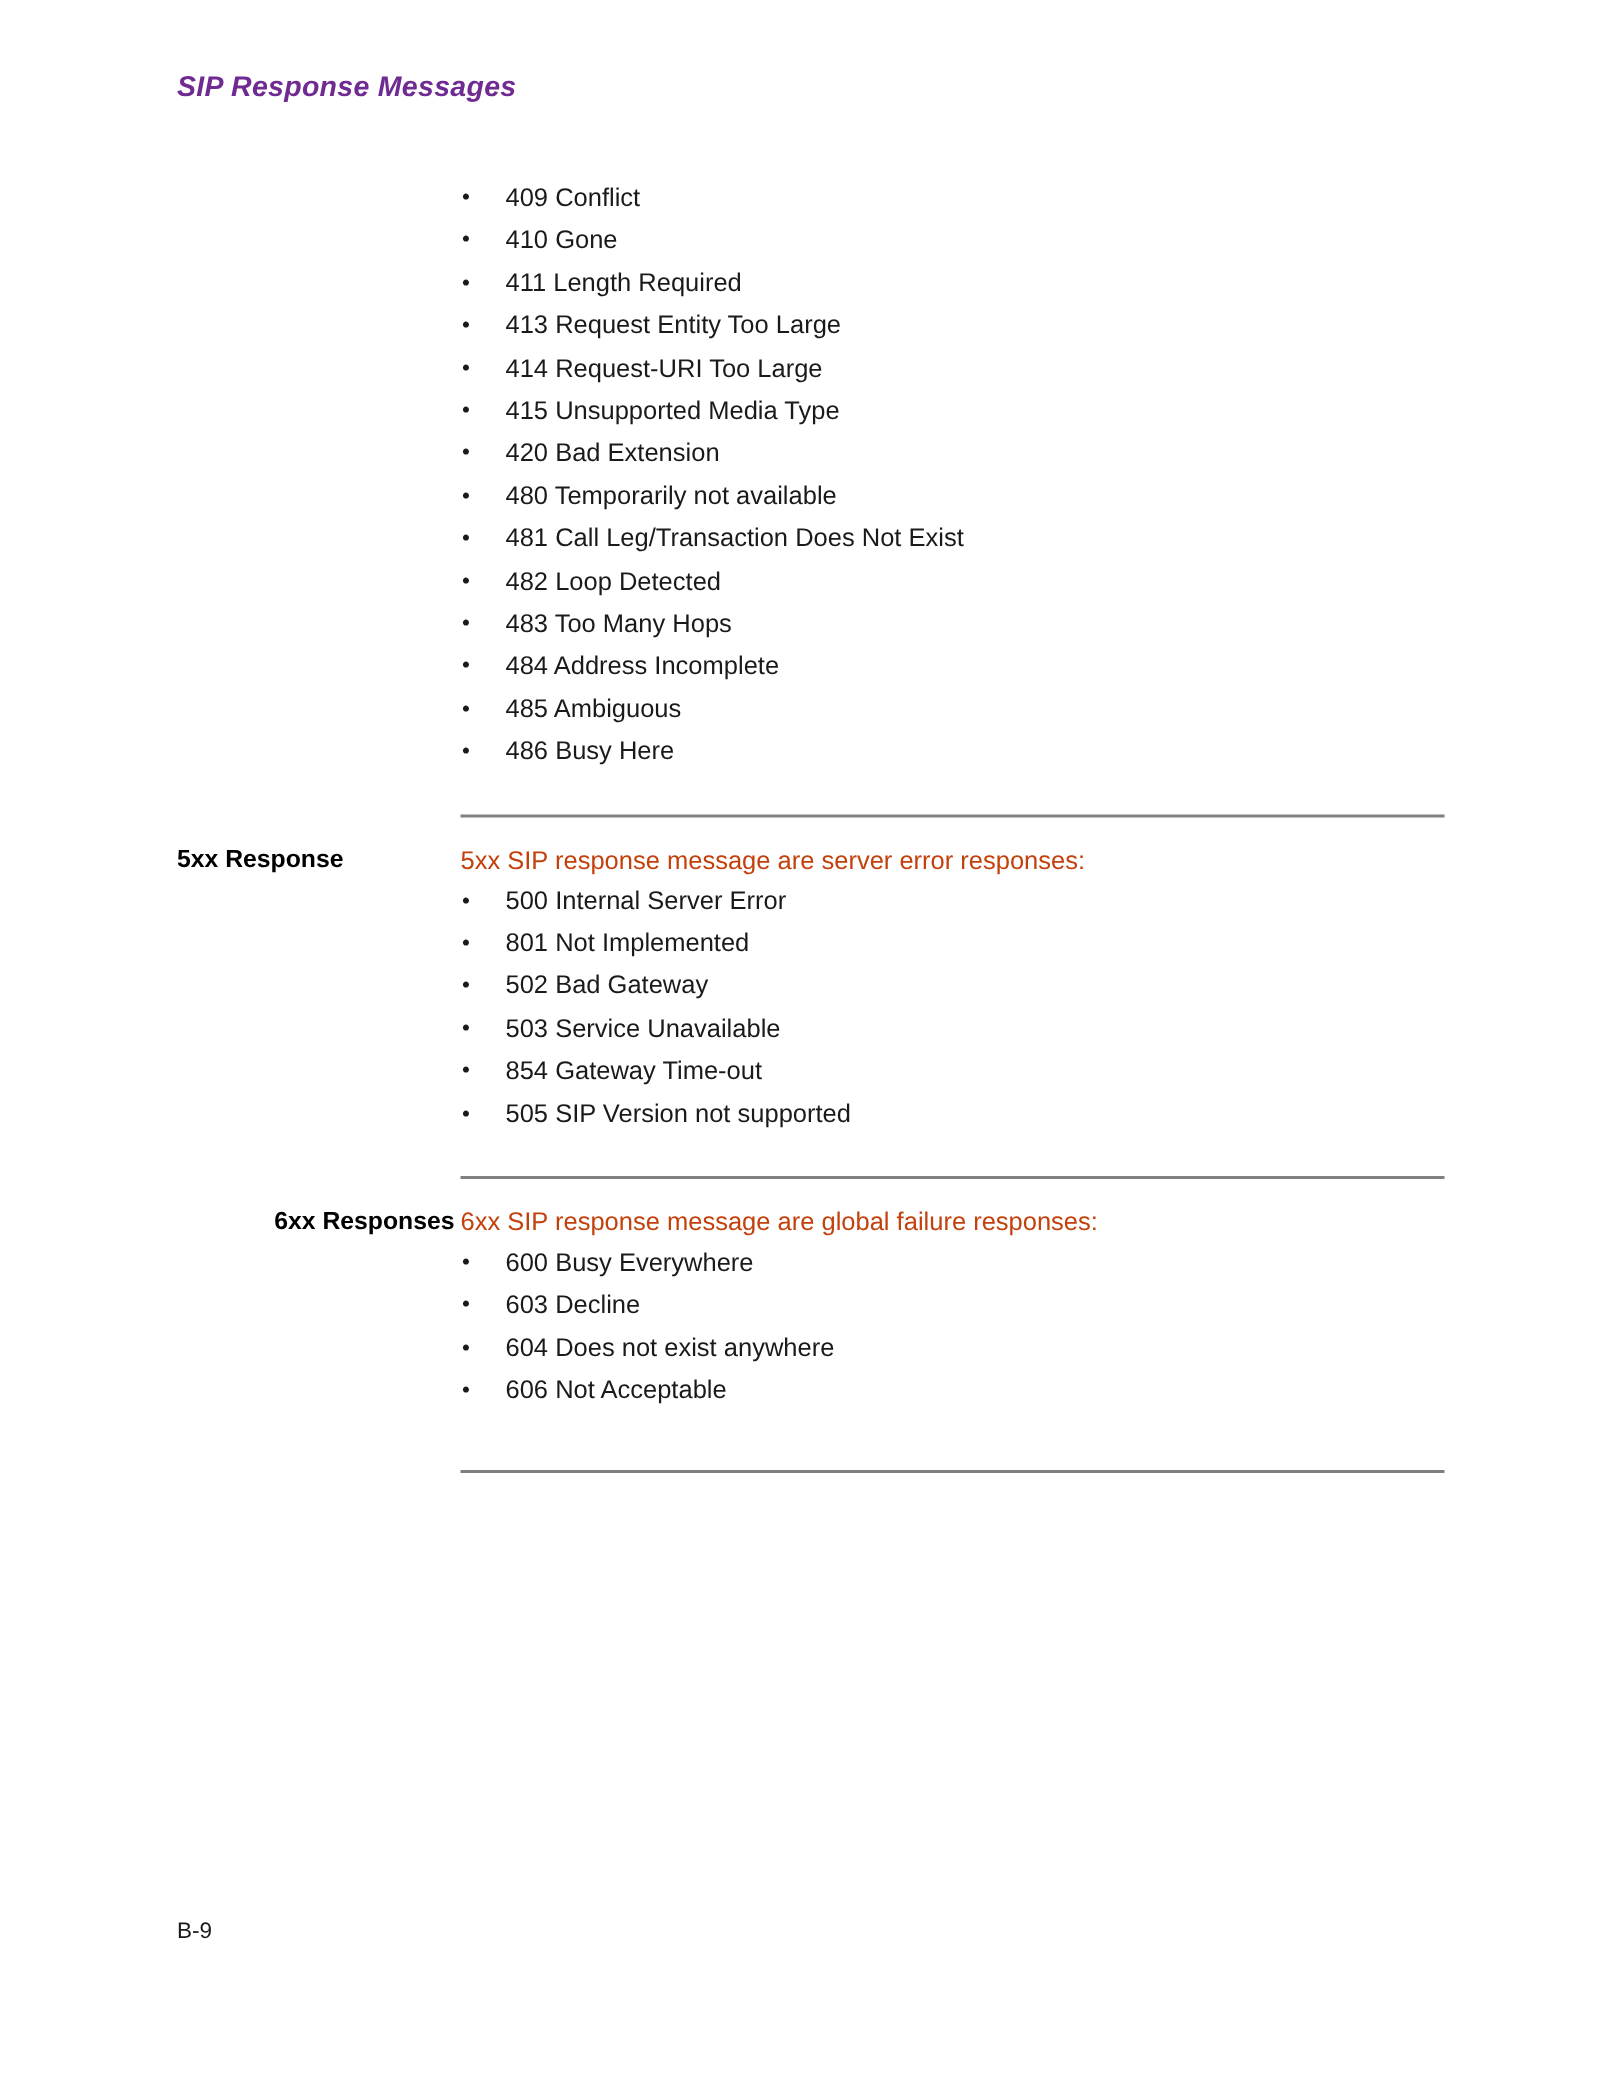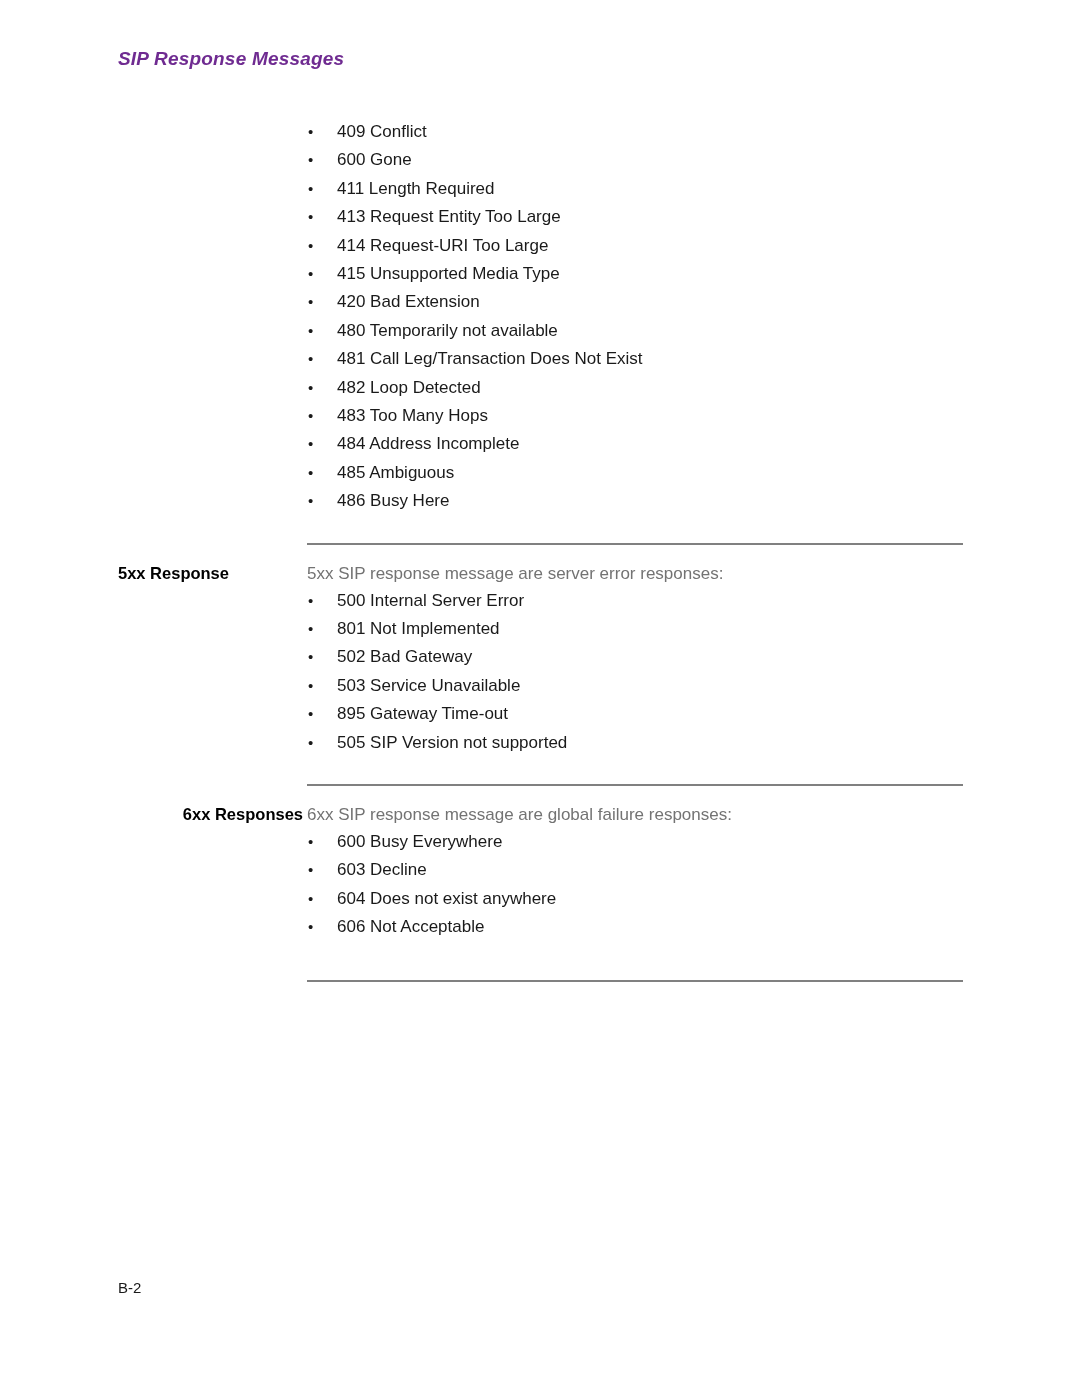--- a/index.html
+++ b/index.html
@@ -60,21 +60,21 @@
     width: 656px;
     height: 2px;
     background: #808080;
   }
 
   .intro-line {
     position: absolute;
     left: 307px;
     font-size: 17px;
     line-height: 21px;
-    color: #737373;
+    color: #c2410c;
     white-space: nowrap;
     text-align: center;
   }
 
   
   .bullet-list {
     position: absolute;
     left: 307px;
     margin: 0;
     padding: 0;
@@ -115,21 +115,21 @@
 </head>
 <body>
 
 <div class="page">
 
   <div class="running-header">SIP Response Messages</div>
 
   <div class="content" id="content-root">
       <ul class="bullet-list" style="top: 118px;">
         <li class="bullet-item"><span class="bullet-dot">•</span><span class="bullet-text">409 Conflict</span></li>
-        <li class="bullet-item"><span class="bullet-dot">•</span><span class="bullet-text">600 Gone</span></li>
+        <li class="bullet-item"><span class="bullet-dot">•</span><span class="bullet-text">410 Gone</span></li>
         <li class="bullet-item"><span class="bullet-dot">•</span><span class="bullet-text">411 Length Required</span></li>
         <li class="bullet-item"><span class="bullet-dot">•</span><span class="bullet-text">413 Request Entity Too Large</span></li>
         <li class="bullet-item"><span class="bullet-dot">•</span><span class="bullet-text">414 Request-URI Too Large</span></li>
         <li class="bullet-item"><span class="bullet-dot">•</span><span class="bullet-text">415 Unsupported Media Type</span></li>
         <li class="bullet-item"><span class="bullet-dot">•</span><span class="bullet-text">420 Bad Extension</span></li>
         <li class="bullet-item"><span class="bullet-dot">•</span><span class="bullet-text">480 Temporarily not available</span></li>
         <li class="bullet-item"><span class="bullet-dot">•</span><span class="bullet-text">481 Call Leg/Transaction Does Not Exist</span></li>
         <li class="bullet-item"><span class="bullet-dot">•</span><span class="bullet-text">482 Loop Detected</span></li>
         <li class="bullet-item"><span class="bullet-dot">•</span><span class="bullet-text">483 Too Many Hops</span></li>
         <li class="bullet-item"><span class="bullet-dot">•</span><span class="bullet-text">484 Address Incomplete</span></li>
@@ -137,30 +137,30 @@
         <li class="bullet-item"><span class="bullet-dot">•</span><span class="bullet-text">486 Busy Here</span></li>
       </ul>
       <div class="rule" style="top: 542.6px; background: rgb(128, 128, 128);"></div>
       <div class="label-col" style="top: 562.6px;">5xx Response</div>
       <div class="intro-line" style="top: 562.6px;">5xx SIP response message are server error responses:</div>
       <ul class="bullet-list" style="top: 586.6px;">
         <li class="bullet-item"><span class="bullet-dot">•</span><span class="bullet-text">500 Internal Server Error</span></li>
         <li class="bullet-item"><span class="bullet-dot">•</span><span class="bullet-text">801 Not Implemented</span></li>
         <li class="bullet-item"><span class="bullet-dot">•</span><span class="bullet-text">502 Bad Gateway</span></li>
         <li class="bullet-item"><span class="bullet-dot">•</span><span class="bullet-text">503 Service Unavailable</span></li>
-        <li class="bullet-item"><span class="bullet-dot">•</span><span class="bullet-text">895 Gateway Time-out</span></li>
+        <li class="bullet-item"><span class="bullet-dot">•</span><span class="bullet-text">854 Gateway Time-out</span></li>
         <li class="bullet-item"><span class="bullet-dot">•</span><span class="bullet-text">505 SIP Version not supported</span></li>
       </ul>
       <div class="rule" style="top: 784px; background: rgb(128, 128, 128);"></div>
       <div class="label-col" style="top: 804px; text-align: right;">6xx Responses</div>
       <div class="intro-line" style="top: 804px;">6xx SIP response message are global failure responses:</div>
       <ul class="bullet-list" style="top: 828px;">
         <li class="bullet-item"><span class="bullet-dot">•</span><span class="bullet-text">600 Busy Everywhere</span></li>
         <li class="bullet-item"><span class="bullet-dot">•</span><span class="bullet-text">603 Decline</span></li>
         <li class="bullet-item"><span class="bullet-dot">•</span><span class="bullet-text">604 Does not exist anywhere</span></li>
         <li class="bullet-item"><span class="bullet-dot">•</span><span class="bullet-text">606 Not Acceptable</span></li>
       </ul>
       <div class="rule" style="top: 979.6px; background: rgb(128, 128, 128);"></div>
     </div>
 
-  <div class="page-number">B-2</div>
+  <div class="page-number">B-9</div>
 
 </div>
 
 </body></html>

